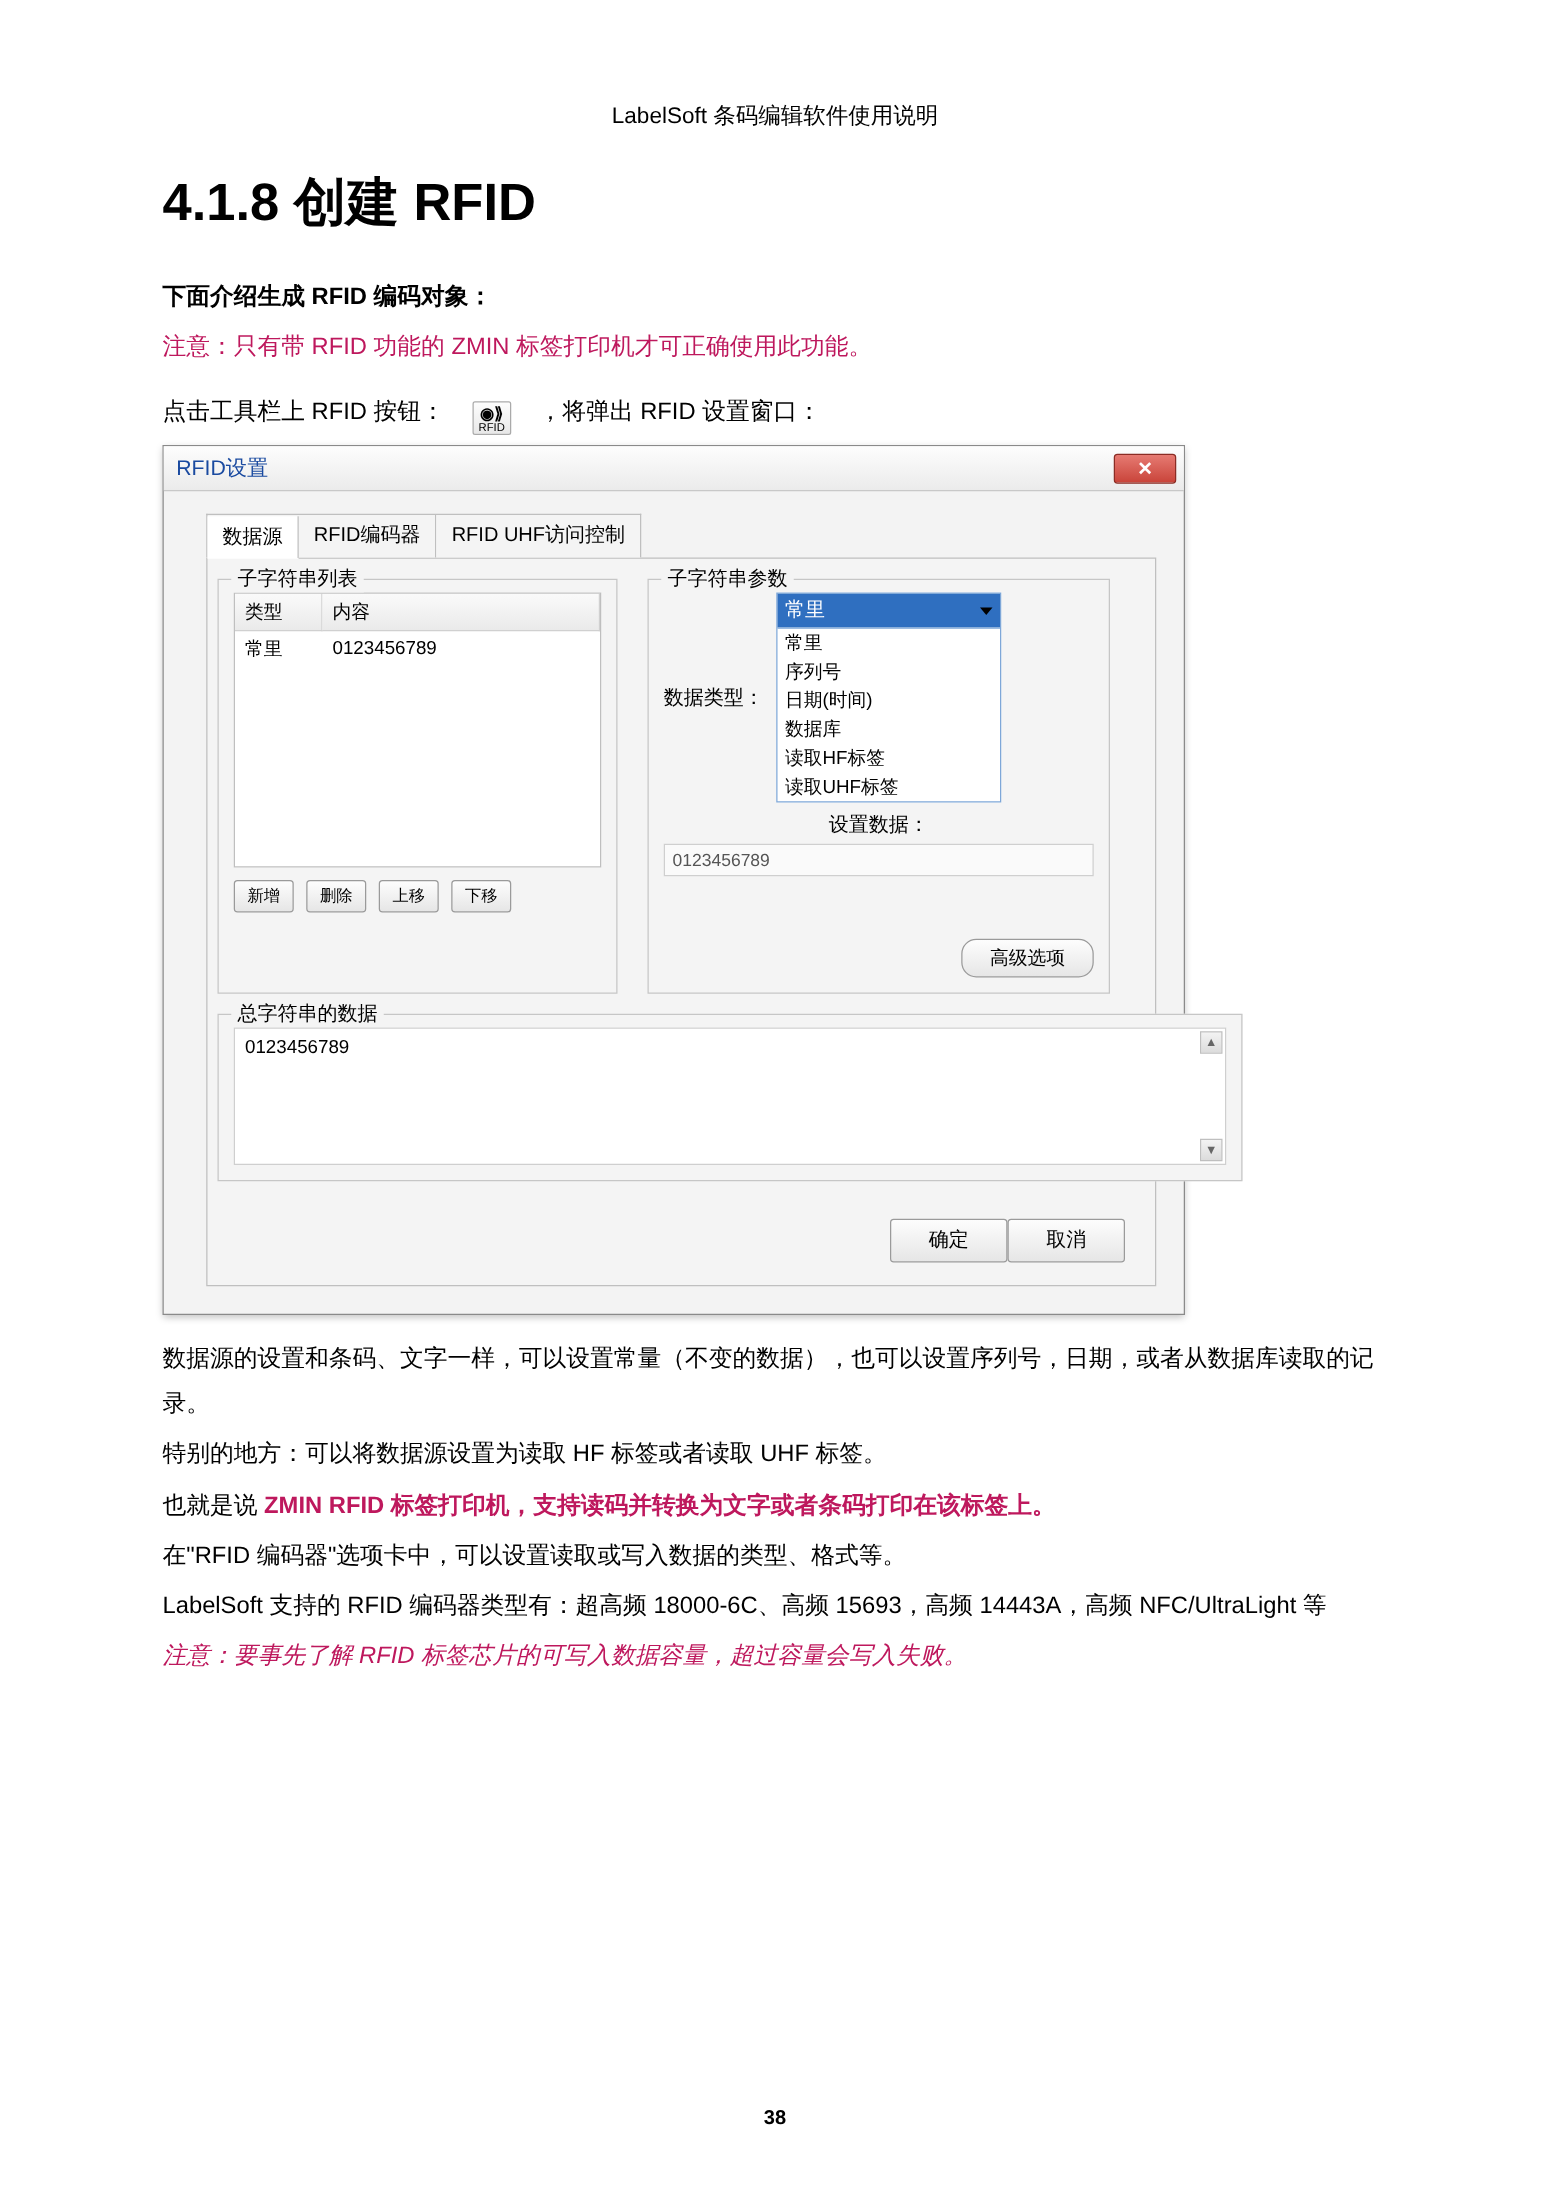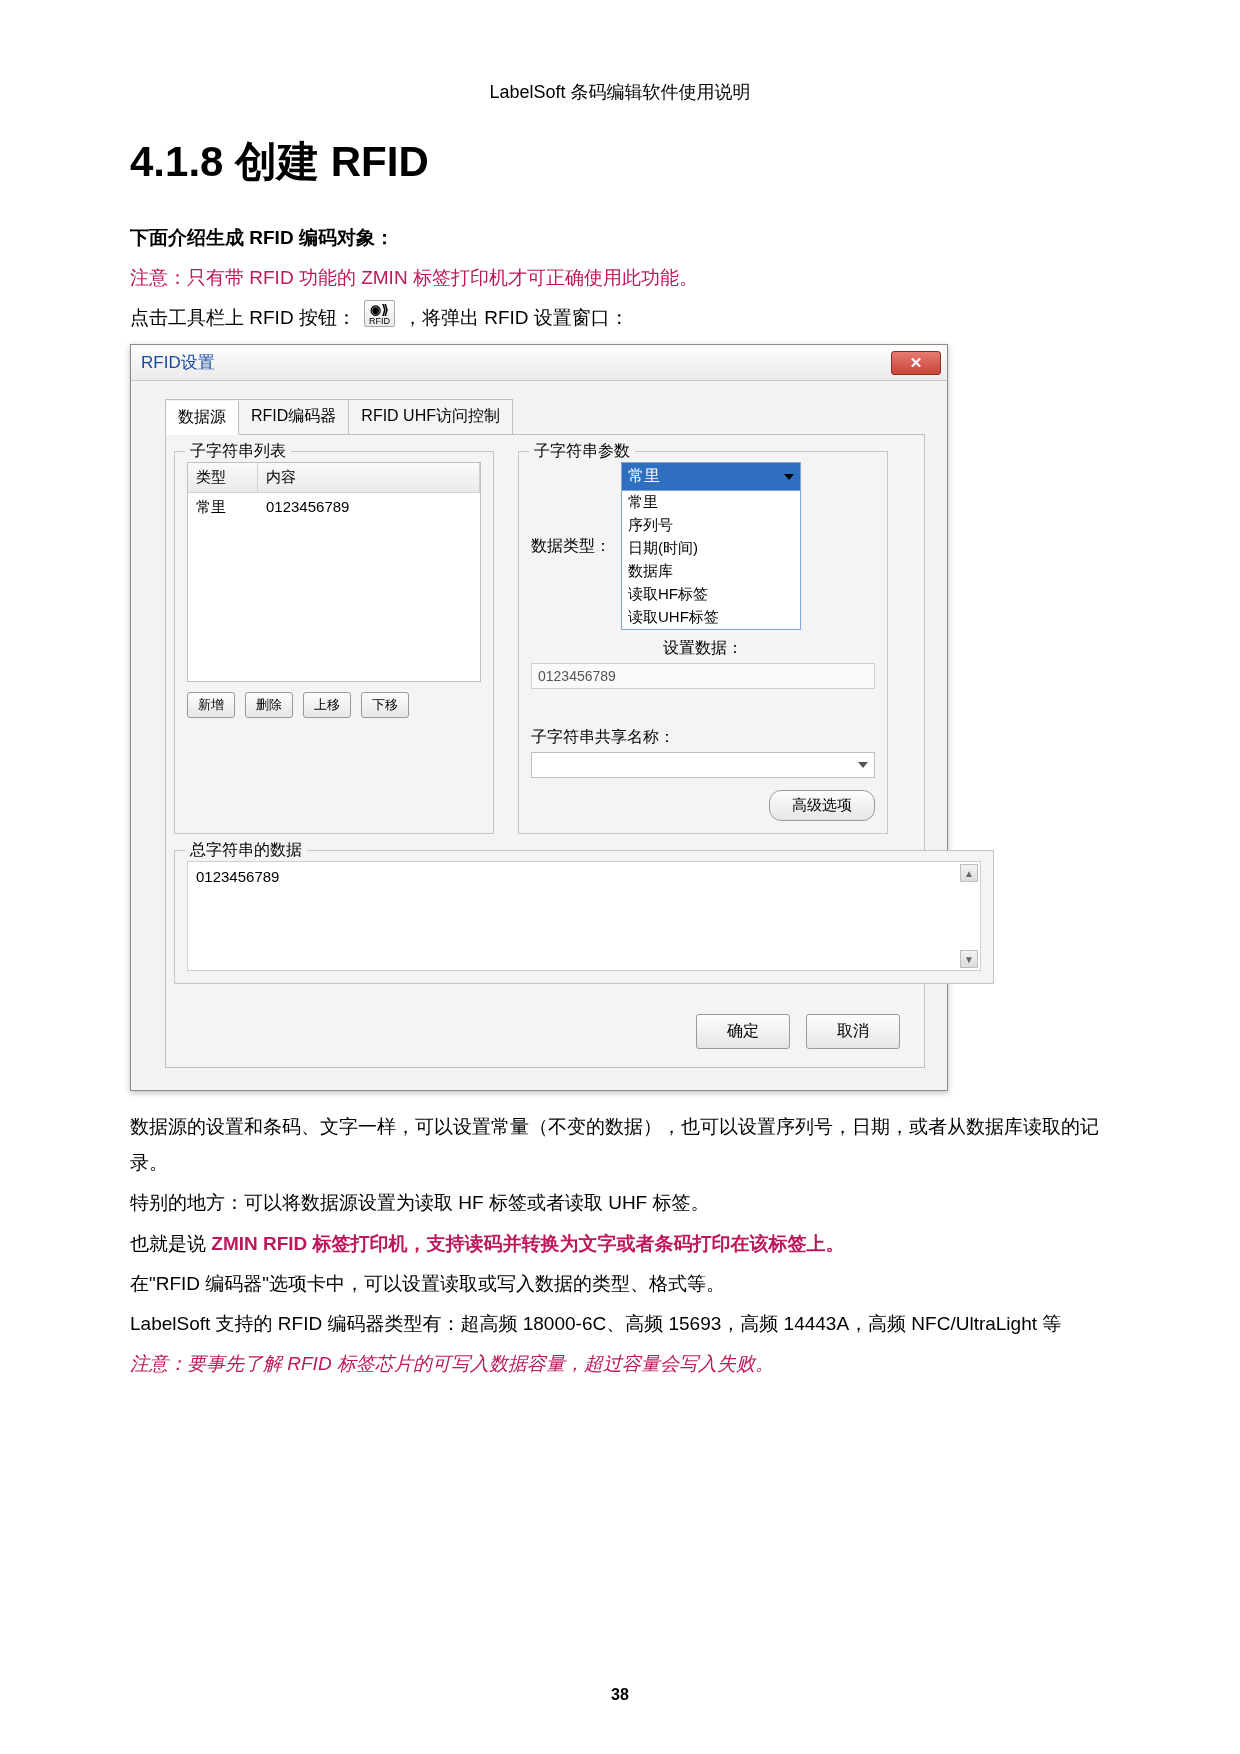--- a/index.html
+++ b/index.html
@@ -27,25 +27,25 @@
   .para {
     font-size: 19px;
     line-height: 1.9;
     margin-bottom: 4px;
   }
   .bold { font-weight: bold; }
   .red { color: #be185d; }
   .italic { font-style: italic; }
   .toolbar-line {
     display: flex;
-    align-items: flex-start;
-    gap: 8px;
+    align-items: flex-end;
+    gap: 22px;
     font-size: 19px;
     line-height: 1.9;
-    margin: 4px 0 8px 0;
+    margin: 16px 0 8px 0;
   }
   .rfid-btn-icon {
     display: inline-flex;
     flex-direction: column;
     align-items: center;
     border: 1px solid #aaa;
     background: linear-gradient(#fdfdfd,#e8e8e8);
     padding: 2px 4px 0 4px;
     border-radius: 2px;
     line-height: 1;
@@ -185,21 +185,21 @@
     background: #fff;
     height: 110px;
     position: relative;
     padding: 6px 8px;
     font-size: 15px;
   }
   .scroll-knob { position:absolute; right:2px; width:18px; height:18px; background:linear-gradient(#f3f3f3,#dcdcdc); border:1px solid #bfbfbf; display:flex;align-items:center;justify-content:center; font-size:10px; color:#666;}
   .scroll-up { top:2px; }
   .scroll-dn { bottom:2px; }
 
-  .dlg-buttons { display:flex; justify-content:flex-end; gap:16px; margin-top:30px; padding-right:6px;}
+  .dlg-buttons { display:flex; justify-content:flex-end; margin-top:30px; padding-right:6px;}
   .dlg-btn { font-size:16px; padding:6px 30px; background:linear-gradient(#fdfdfd,#e6e6e6); border:1px solid #9a9a9a; border-radius:3px;}
 
   .page-num { position:absolute; bottom:50px; left:0; right:0; text-align:center; font-size:16px; font-weight:bold;}
 </style>
 </head>
 <body>
 
 <div class="page">
   <div class="header-note">LabelSoft 条码编辑软件使用说明</div>
   <h1 class="section-title">4.1.8 创建 RFID</h1>
@@ -267,26 +267,20 @@
                   <div class="opt">读取HF标签</div>
                   <div class="opt">读取UHF标签</div>
                 </div>
               </div>
             </div>
             <div class="row" style="margin-top:4px; flex-direction:column; align-items:center; gap:4px;">
               <span>设置数据：</span>
               <div class="readonly">0123456789</div>
             </div>
             <div style="height:30px"></div>
-            <div class="row share-row" style="flex-direction:column; align-items:flex-start; gap:4px;">
-              <span>子字符串共享名称：</span>
-              <div class="scombo">
-                <span class="carrow2"></span>
-              </div>
-            </div>
             <div class="adv-row">
               <div class="adv-btn">高级选项</div>
             </div>
           </div>
         </div>
 
         <div class="fieldset fs-total">
           <span class="legend">总字符串的数据</span>
           <div class="total-area">
             <span>0123456789</span>

